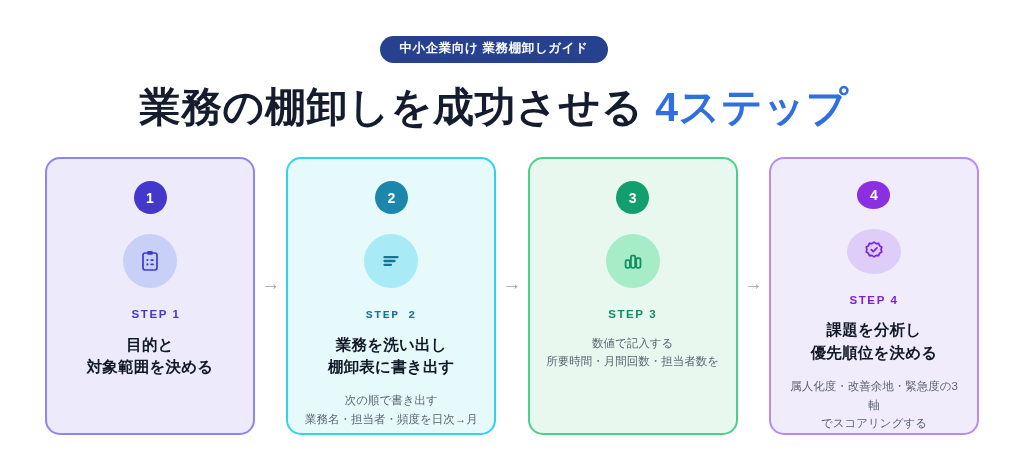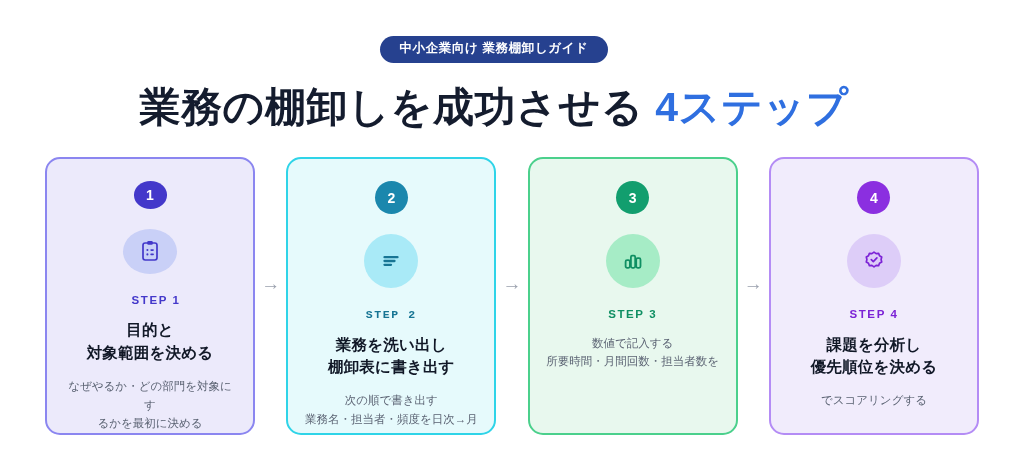--- a/index.html
+++ b/index.html
@@ -187,24 +187,20 @@
           <circle cx="9.4" cy="15.4" r="1.05" fill="#4338ca" stroke="none"></circle>
           <rect x="12.3" y="10.2" width="3.6" height="1.7" rx="0.8" fill="#4338ca" stroke="none"></rect>
           <rect x="12.3" y="14.6" width="3.6" height="1.7" rx="0.8" fill="#4338ca" stroke="none"></rect>
         </svg>
       </div>
       <div class="step-label">STEP 1</div>
       <div class="card-title">
         <div>目的と</div>
         <div>対象範囲を決める</div>
       </div>
-      <div class="card-desc">
-        <div>なぜやるか・どの部門を対象にす</div>
-        <div>るかを最初に決める</div>
-      </div>
     </div>
 
     <div class="arrow">→</div>
 
     <div class="card c2">
       <div class="num-badge">2</div>
       <div class="icon-disc">
         <svg width="24" height="24" viewBox="0 0 24 24" fill="none" stroke="#177594" stroke-width="2.3" stroke-linecap="round">
           <line x1="5.5" y1="8.2" x2="18.5" y2="8.2"></line>
           <line x1="5.5" y1="12" x2="15.5" y2="12"></line>
@@ -249,18 +245,19 @@
           <path d="M12 3.1 14.1 4.6 16.6 4.3 17.5 6.7 19.7 8 19.1 10.5 19.7 13 17.5 14.3 16.6 16.7 14.1 16.4 12 17.9 9.9 16.4 7.4 16.7 6.5 14.3 4.3 13 4.9 10.5 4.3 8 6.5 6.7 7.4 4.3 9.9 4.6 Z"></path>
           <polyline points="9.3,10.6 11.3,12.6 14.9,8.8"></polyline>
         </svg>
       </div>
       <div class="step-label">STEP 4</div>
       <div class="card-title">
         <div>課題を分析し</div>
         <div>優先順位を決める</div>
       </div>
       <div class="card-desc">
+        <div>属人化度・改善余地・緊急度の3軸</div>
         <div>でスコアリングする</div>
       </div>
     </div>
 
   </div>
 </div>
 
 </body></html>

